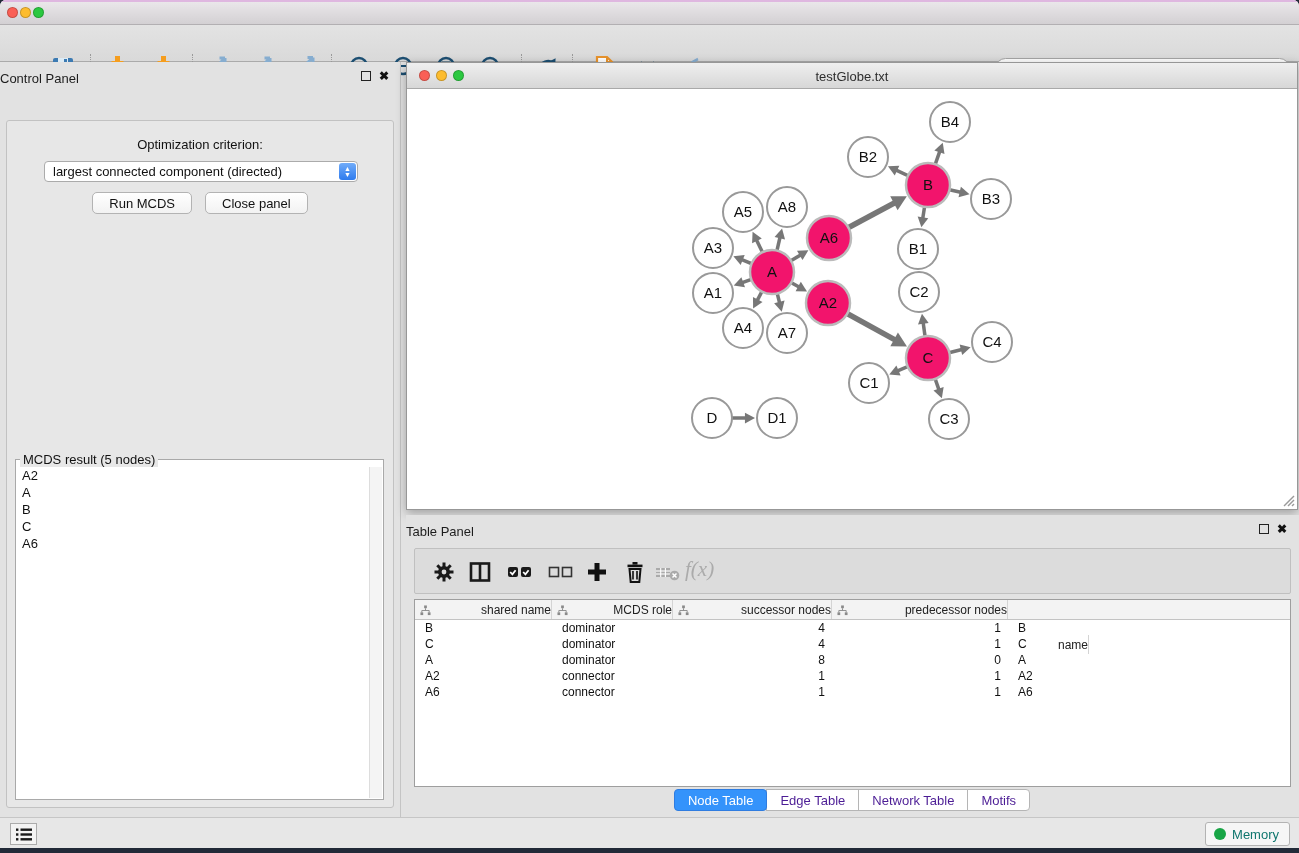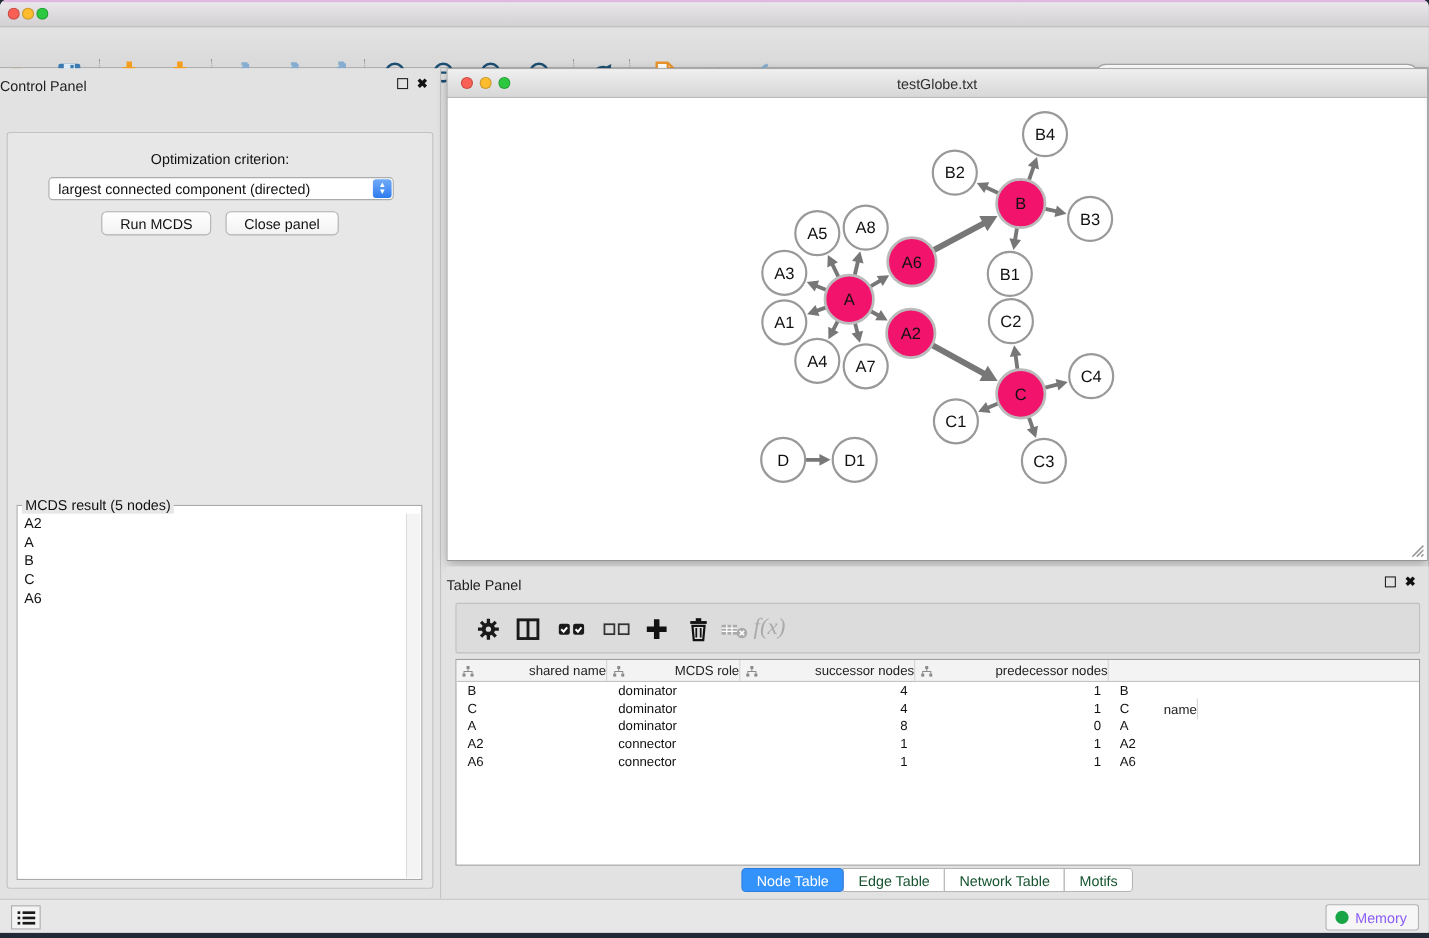--- a/index.html
+++ b/index.html
@@ -75,33 +75,33 @@
   .nt-header { display:flex; height:20px; background:#f3f3f3; border-bottom:1px solid #c3c3c3; }
   .nt-hcell { position:relative; height:100%; border-right:1px solid #d4d4d4; font-size:12px; color:#222;
     display:flex; align-items:center; justify-content:flex-end; }
   .nt-hcell .tree-ic { position:absolute; left:5px; top:5px; }
   .nt-row { display:flex; height:16px; }
   .nt-cell { font-size:12px; color:#111; line-height:16px; white-space:nowrap; overflow:hidden; }
   .nt-cell.l { text-align:left; padding-left:10px; }
   .nt-cell.r { text-align:right; padding-right:7px; }
   .tp-tabs { position:absolute; left:0; top:274px; width:100%; display:flex; justify-content:center; }
   .tp-tab { height:22px; padding:0 13px; background:#fff; border:1px solid #b5b5b5; margin-left:-1px;
-    font-size:13px; color:#14532d; display:flex; align-items:center; }
+    font-size:13px; color:#4c1d95; display:flex; align-items:center; }
   .tp-tab:first-child { border-radius:4px 0 0 4px; }
   .tp-tab:last-child { border-radius:0 4px 4px 0; }
   .tp-tab.active { background:#3493fb; border-color:#2f7ce0; color:#fff; border-radius:4px; z-index:2; }
 
   
   .statusbar { position:absolute; left:0; top:817px; width:100%; height:31px; background:#e7e7e7; border-top:1px solid #c6c6c6; }
   .list-btn { position:absolute; left:10px; top:5px; width:27px; height:22px; background:#f3f3f3;
     border:1px solid #ababab; display:flex; align-items:center; justify-content:center; }
   .memory-btn { position:absolute; right:9px; top:4px; height:24px; padding:0 10px 0 8px; background:#f6f6f6;
     border:1px solid #b3b3b3; border-radius:3px; display:flex; align-items:center; gap:6px; }
   .memory-dot { width:12px; height:12px; border-radius:50%; background:#18a546; }
-  .memory-btn span { font-size:13px; color:#8b5cf6; }
+  .memory-btn span { font-size:13px; color:#0f766e; }
 </style>
 </head>
 <body>
 
 <div class="app">
 
   <div class="titlebar">
     <div class="tl red"></div>
     <div class="tl yel"></div>
     <div class="tl grn"></div>

